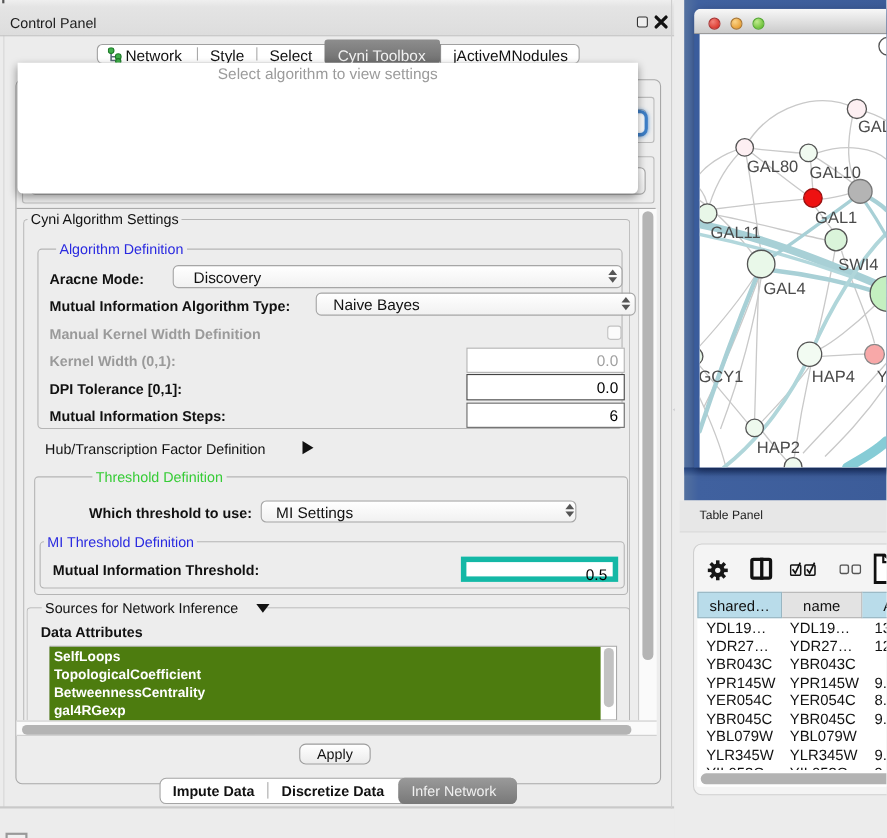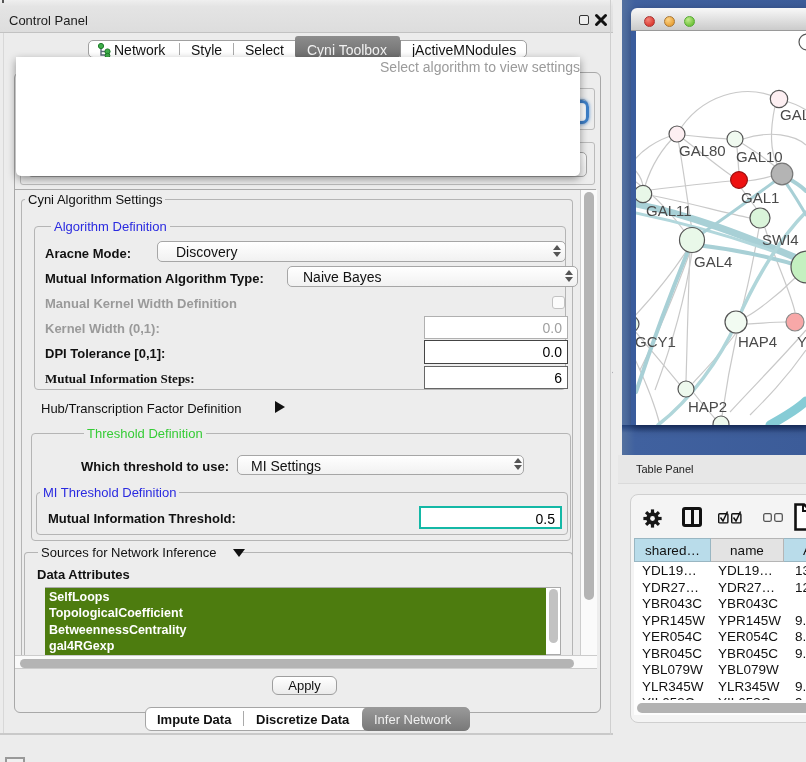--- a/index.html
+++ b/index.html
@@ -85,61 +85,61 @@
 
 <div class="lbl bold gray" style="left:45px;top:296px;">Manual Kernel Width Definition</div>
 <div class="abs" style="left:552px;top:296px;width:13px;height:13px;border:1px solid #c2c2c2;border-radius:3px;background:#fbfbfb;"></div>
 
 <div class="lbl bold gray" style="left:45px;top:321px;">Kernel Width (0,1):</div>
 <div class="tfield" style="left:424px;top:316px;width:144px;height:23px;border:1px solid #b0b0b0;color:#a0a0a0;padding:3px 5px 0 0;">0.0</div>
 
 <div class="lbl bold" style="left:45px;top:346px;">DPI Tolerance [0,1]:</div>
 <div class="tfield" style="left:424px;top:340px;width:144px;height:24px;border:1.5px solid #444;color:#000;padding:3px 5px 0 0;">0.0</div>
 
-<div class="lbl bold" style="left:45px;top:371px;font-family:Liberation Serif, serif;">Mutual Information Steps:</div>
+<div class="lbl bold" style="left:45px;top:371px;">Mutual Information Steps:</div>
 <div class="tfield" style="left:424px;top:366px;width:144px;height:23px;border:1px solid #666;color:#000;padding:3px 5px 0 0;">6</div>
 
 <div class="lbl" style="left:41px;top:401px;">Hub/Transcription Factor Definition</div>
 <div class="abs" style="left:275px;top:401px;width:0;height:0;border-top:6px solid transparent;border-bottom:6px solid transparent;border-left:10px solid #111;"></div>
 
 <div class="groupbox" style="left:31px;top:433px;width:540px;height:108px;"></div>
 <div class="grouptitle green" style="left:36px;top:427px;margin-left:48px;">Threshold Definition</div>
 
 <div class="lbl bold" style="left:81px;top:459px;">Which threshold to use:</div>
 <div class="combo" style="left:237px;top:455px;width:287px;height:20px;">
   <div class="ct" style="left:13px;top:2px;">MI Settings</div>
   <div class="stepper" style="left:275px;top:2px;">
       <div class="up"></div>
       <div class="dn"></div>
     </div>
 </div>
 
 <div class="groupbox" style="left:36px;top:492px;width:532px;height:43px;"></div>
 <div class="grouptitle blue" style="left:40px;top:486px;">MI Threshold Definition</div>
 <div class="lbl bold" style="left:48px;top:511px;">Mutual Information Threshold:</div>
-<div class="tfield" style="left:419px;top:506px;width:143px;height:23px;border:2px solid #14b8a6;color:#000;padding:3px 5px 0 0;">0.5</div>
+<div class="tfield" style="left:419px;top:506px;width:143px;height:23px;border:5px solid #14b8a6;color:#000;padding:3px 5px 0 0;">0.5</div>
 
 <div class="groupbox" style="left:24px;top:552px;width:549px;height:103px;border-bottom:none;border-radius:4px 4px 0 0;"></div>
 <div class="grouptitle" style="left:38px;top:546px;color:#111;padding-right:24px;">Sources for Network Inference</div>
 <div class="abs" style="left:233px;top:549px;width:0;height:0;border-left:6.5px solid transparent;border-right:6.5px solid transparent;border-top:8.5px solid #111;"></div>
 <div class="lbl bold" style="left:37px;top:567px;">Data Attributes</div>
 <div class="abs" style="left:45px;top:587px;width:516px;height:68px;background:#fff;border:1px solid #aaa;"></div>
 <div class="abs" style="left:45px;top:588px;width:501px;height:67px;background:#4d7c0f;overflow:hidden;font-weight:bold;">
   <div style="font-size:12.5px;color:#fff;line-height:16.3px;padding:1px 0 0 4px;">SelfLoops<br>TopologicalCoefficient<br>BetweennessCentrality<br>gal4RGexp</div>
 </div>
 <div class="abs" style="left:549px;top:589px;width:9px;height:54px;background:#c2c2c2;border-radius:5px;"></div>
 
 <div class="abs" style="left:15px;top:189px;width:581px;height:1px;background:#aaa;"></div>
 <div class="abs" style="left:580px;top:190px;width:17px;height:465px;background:#fafafa;border-left:1px solid #ccc;"></div>
 <div class="abs" style="left:584px;top:192px;width:10px;height:408px;background:#b4b4b4;border-radius:5px;"></div>
 <div class="abs" style="left:15px;top:655px;width:582px;height:14px;background:#fafafa;border-top:1px solid #ccc;border-bottom:1px solid #ccc;"></div>
 <div class="abs" style="left:20px;top:659px;width:554px;height:9px;background:#b4b4b4;border-radius:5px;"></div>
 
 <div class="abs" style="left:16px;top:57px;width:564px;height:119px;background:#fff;border-radius:0 0 5px 5px;box-shadow:0 3px 8px rgba(0,0,0,0.4);overflow:hidden;">
-  <div style="text-align:right;font-size:14px;color:#9b9b9b;margin-top:2px;">Select algorithm to view settings</div>
+  <div style="text-align:center;font-size:14px;color:#9b9b9b;margin-top:2px;">Select algorithm to view settings</div>
 </div>
 
 <div class="abs" style="left:272px;top:676px;width:65px;height:19px;background:linear-gradient(#ffffff,#ebebeb);border:1px solid #9e9e9e;border-radius:6px;text-align:center;font-size:13px;line-height:17px;color:#111;">Apply</div>
 
 <div class="abs" style="left:145px;top:707px;width:325px;height:24px;background:#fff;border:1px solid #a5a5a5;border-radius:6px;"></div>
 <div class="abs" style="left:362px;top:707px;width:108px;height:24px;background:linear-gradient(#9a9a9a,#787878);border-radius:6px;"></div>
 <div class="abs" style="left:243px;top:711px;width:1px;height:15px;background:#aaa;"></div>
 <div class="abs bold" style="left:157px;top:712px;font-size:13px;color:#111;">Impute Data</div>
 <div class="abs bold" style="left:256px;top:712px;font-size:13px;color:#111;">Discretize Data</div>
 <div class="abs" style="left:374px;top:712px;font-size:13px;color:#f0f0f0;">Infer Network</div>

